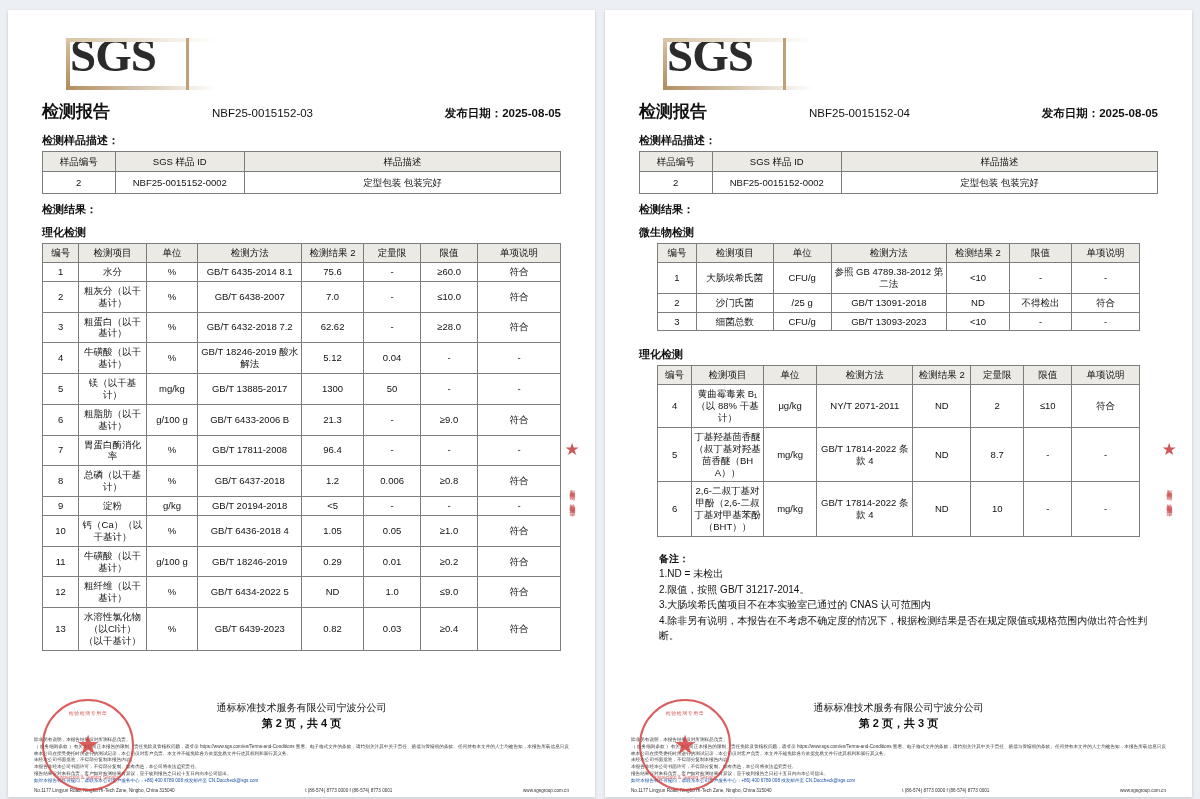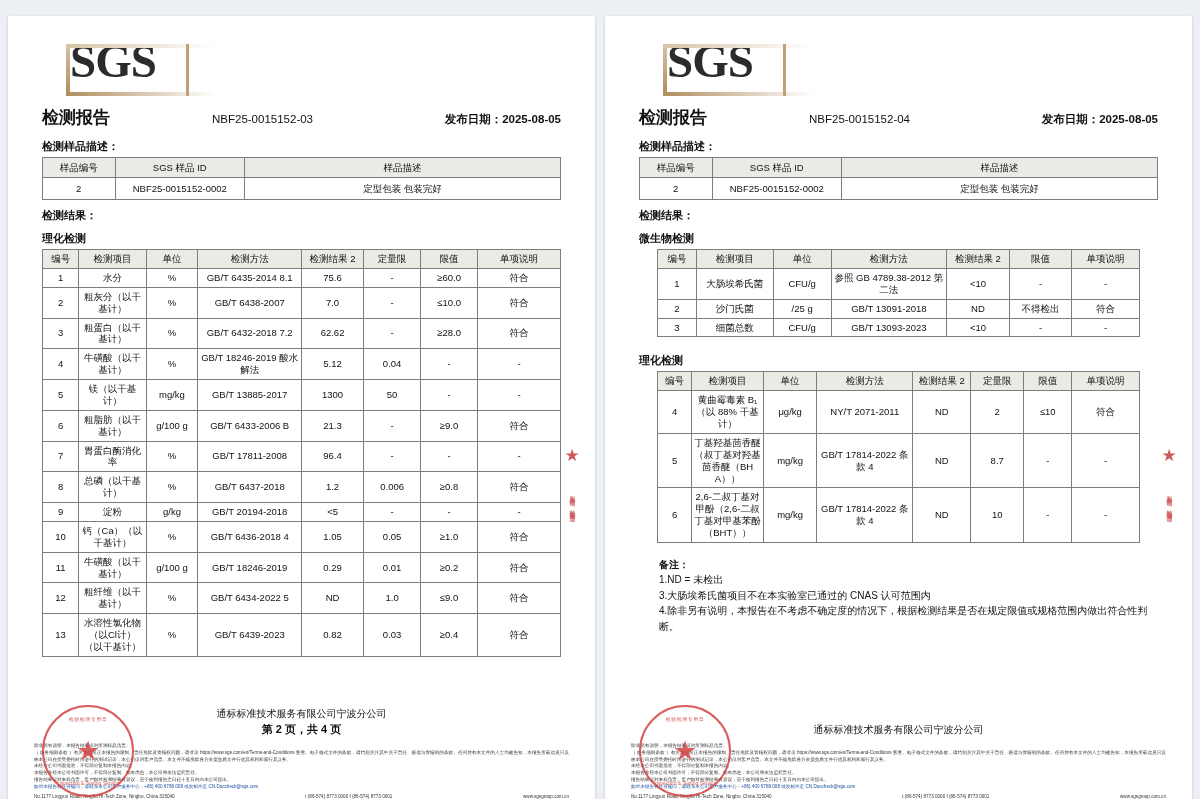--- a/index.html
+++ b/index.html
@@ -7,21 +7,21 @@
     margin: 0; padding: 0;
     width: 1200px; height: 799px;
     background: #eceff3;
     font-family: "Liberation Sans", sans-serif;
   }
   .workspace {
     position: relative;
     width: 1200px; height: 639px;
     display: flex;
     gap: 10px;
-    padding: 16px 8px;
+    padding: 10px 8px;
     background: #eceff3;
   }
   .page {
     position: relative;
     background: #ffffff;
     flex: 1 1 0;
     height: 787px;
     box-shadow: 0 1px 3px rgba(0,0,0,0.18);
     overflow: hidden;
     padding: 22px 34px 6px 34px;
@@ -594,31 +594,33 @@
             <td>10</td>
             <td>-</td>
             <td>-</td>
           </tr>
         </tbody>
     </table>
 
     <div class="notes">
       <div class="nt-title">备注：</div>
       <div>1.ND = 未检出</div>
+      <div>2.限值，按照 GB/T 31217-2014。</div>
       <div>3.大肠埃希氏菌项目不在本实验室已通过的 CNAS 认可范围内</div>
       <div>4.除非另有说明，本报告在不考虑不确定度的情况下，根据检测结果是否在规定限值或规格范围内做出符合性判断。</div>
     </div>
 
     <div class="stamp-side">
       <span class="sstar">★</span>
       <span class="vt">服务有限公司 · 检验检测专用章</span>
     </div>
 
     <div class="footer">
       <div class="company">通标标准技术服务有限公司宁波分公司</div>
+      <div class="pageno">第 2 页，共 3 页</div>
       <div class="fineprint">
         <span class="ln">除非另有说明，本报告结果仅对所测样品负责。</span>
         <span class="ln">（ 服务细则条款 ）有关本公司正本报告的限制、责任免除及管辖权问题，请登录 https://www.sgs.com/en/Terms-and-Conditions 查看。电子格式文件的条款，请特别关注其中关于责任、赔偿与管辖权的条款。任何持有本文件的人士均被告知，本报告所载信息只反映本公司在接受委托时所进行的测试记录，本公司仅对客户负责。本文件不能免除各方依据交易文件行使其权利和履行其义务。</span>
         <span class="ln">未经本公司书面批准，不得部分复制本报告内容。</span>
         <span class="ln">本报告非经本公司书面许可，不得部分复制。如有伪造，本公司将依法追究责任。</span>
         <span class="ln">报告结果仅对来样负责。客户如对检测结果有异议，应于收到报告之日起十五日内向本公司提出。</span>
         <span class="ln blue">如对本报告有任何疑问，请联系本公司客户服务中心：+86) 400 6789 008 或发邮件至 CN.Doccheck@sgs.com</span>
       </div>
       <div class="addr-row">
         <span>No.1177 Lingyun Road, Ningbo Hi-Tech Zone, Ningbo, China  315040</span>

